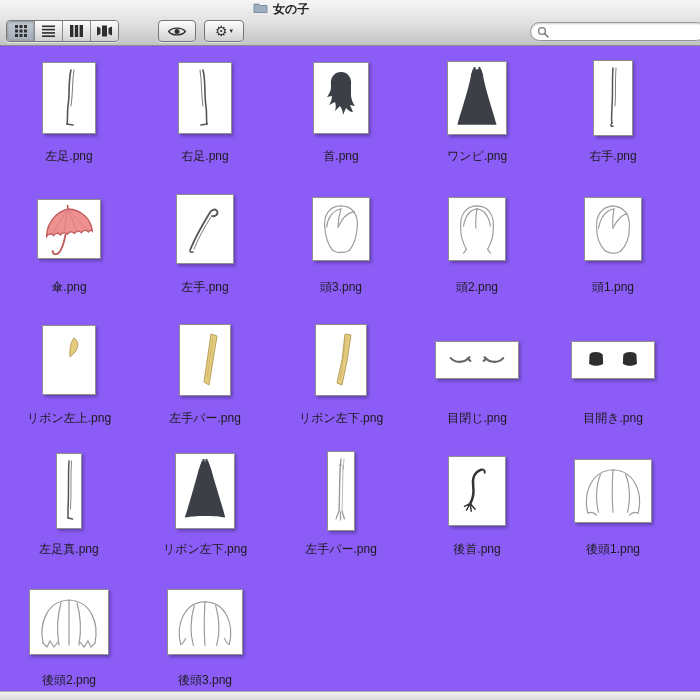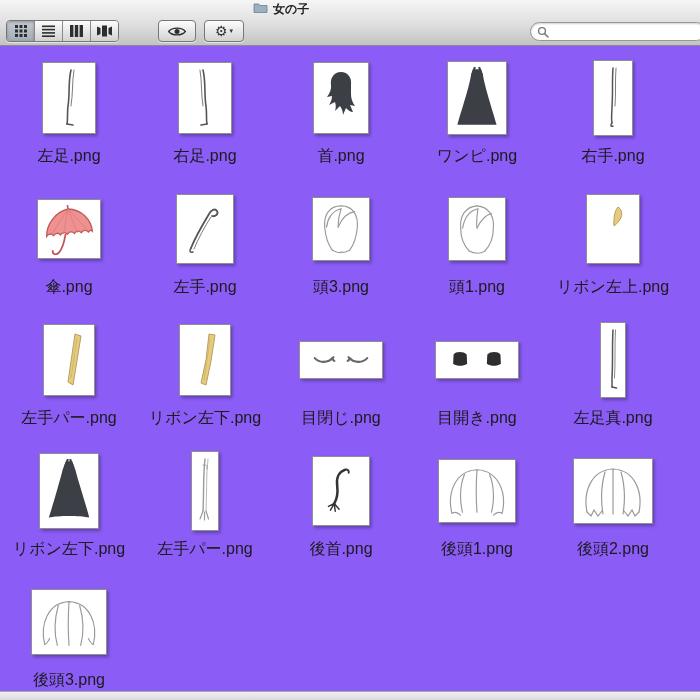--- a/index.html
+++ b/index.html
@@ -32,21 +32,21 @@
 
   
   .grid{position:absolute;top:46px;left:1px;width:698px;display:grid;
     grid-template-columns:repeat(5,136px);grid-auto-rows:131px;}
   .cell{display:flex;flex-direction:column;align-items:center;justify-content:flex-end;
     padding-bottom:14px;box-sizing:border-box;}
   .thumb-area{height:90px;display:flex;align-items:center;justify-content:center;margin-bottom:6px;}
   .thumb{background:#fff;border:1px solid #8f8f8f;box-sizing:border-box;padding:3px;display:flex;
     box-shadow:1.5px 2px 3px rgba(0,0,0,.3);}
   .thumb svg{width:100%;height:100%;display:block;}
-  .file-label{font-size:16px;color:#1b1b1b;white-space:nowrap;line-height:14px;text-align:right;}
+  .file-label{font-size:12px;color:#1b1b1b;white-space:nowrap;line-height:14px;text-align:right;}
 
   
   .bottombar{position:absolute;top:691px;left:0;width:700px;height:9px;
     background:linear-gradient(#f1f1f1,#dadada);border-top:1px solid #aaa;box-sizing:border-box;}
 </style>
 </head>
 <body>
 
 <div id="window">
 
@@ -235,20 +235,37 @@
             </svg>
           </div>
         </div>
         <div class="file-label">頭3.png</div>
       </div>
       <div class="cell">
         <div class="thumb-area">
           <div class="thumb" style="width: 58px; height: 64px;">
             <svg viewBox="0 0 52 58">
               <g fill="none" stroke="#9a9a9a" stroke-width="1.2" stroke-linecap="round">
+ <path d="M26 5 C14 5 8 15 9 28 C9 38 12 45 15 50"></path>
+                <path d="M26 5 C38 5 44 15 43 28 C43 38 40 45 37 50"></path>
+ <path d="M12 26 C14 14 19 9 26 8"></path>
+                <path d="M26 8 C33 9 38 14 40 26"></path>
+                <path d="M26 8 C25 15 24 22 25 28"></path>
+ <path d="M15 50 L12 54 M37 50 L40 54"></path>
+              </g>
+            </svg>
+          </div>
+        </div>
+        <div class="file-label">頭2.png</div>
+      </div>
+      <div class="cell">
+        <div class="thumb-area">
+          <div class="thumb" style="width: 58px; height: 64px;">
+            <svg viewBox="0 0 52 58">
+              <g fill="none" stroke="#9a9a9a" stroke-width="1.2" stroke-linecap="round">
  <path d="M26 5 C14 6 8 15 9 28 C9 39 13 47 18 52"></path>
                 <path d="M26 5 C38 6 44 15 43 28 C43 39 39 47 34 52"></path>
  <path d="M11 28 C13 17 18 10 27 8 C26 15 25 21 26 28"></path>
                 <path d="M26 28 C30 20 35 14 41 13"></path>
  <path d="M18 52 C23 55 30 55 34 52"></path>
               </g>
             </svg>
           </div>
         </div>
         <div class="file-label">頭1.png</div>

